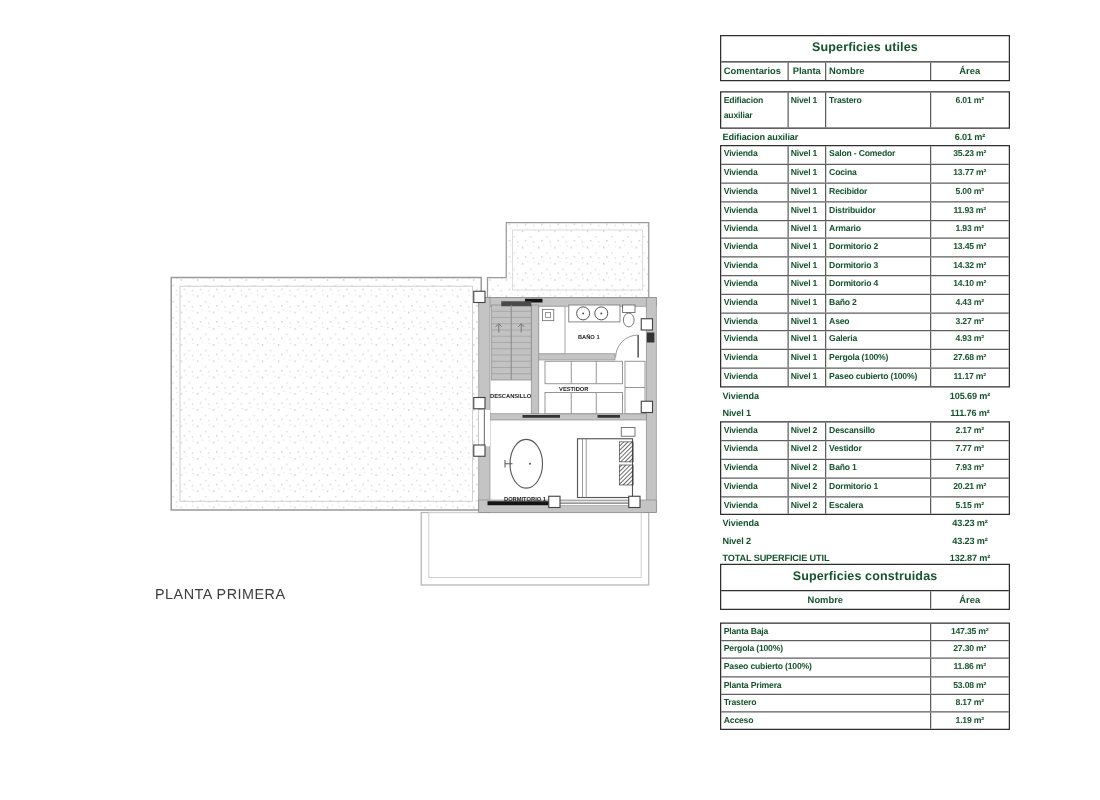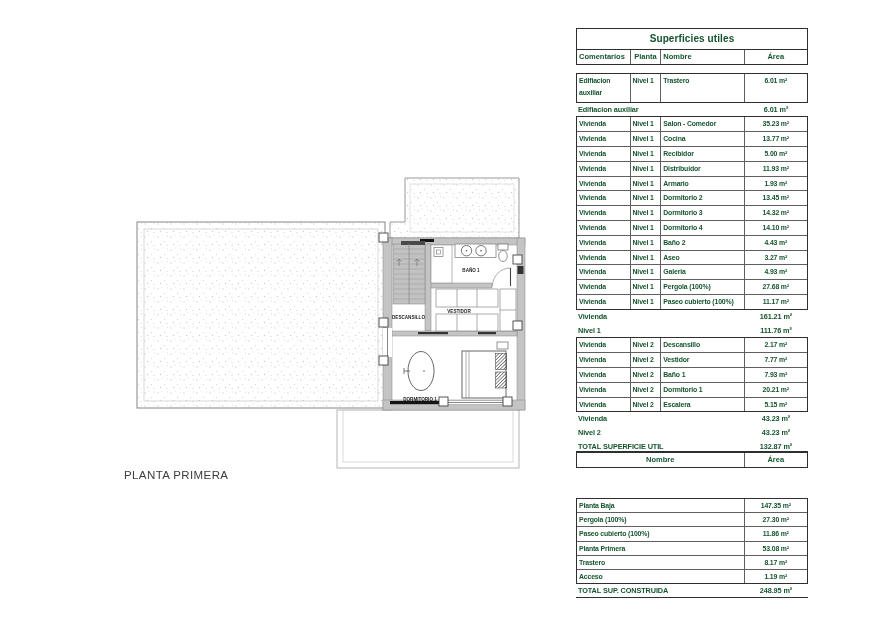--- a/index.html
+++ b/index.html
@@ -270,21 +270,21 @@
           </div>
           <div class="r">
             <div class="cell cl" style="width: 53px;">Vivienda</div>
             <div class="cell cl" style="width: 31px;">Nivel 1</div>
             <div class="cell cl" style="width: 84px;">Paseo cubierto (100%)</div>
             <div class="cell cc" style="width: 64px;">11.17 m²</div>
           </div>
         </div>
         <div class="sum">
           <div class="sl">Vivienda</div>
-          <div class="v">161.21 m²</div>
+          <div class="v">105.69 m²</div>
         </div>
         <div class="sum">
           <div class="sl">Nivel 1</div>
           <div class="v">111.76 m²</div>
         </div>
         <div class="box">
           <div class="r">
             <div class="cell cl" style="width: 53px;">Vivienda</div>
             <div class="cell cl" style="width: 31px;">Nivel 2</div>
             <div class="cell cl" style="width: 84px;">Descansillo</div>
@@ -325,20 +325,21 @@
         </div>
         <div class="sum final">
           <div class="sl">TOTAL SUPERFICIE UTIL</div>
           <div class="v">132.87 m²</div>
         </div>
       </div>
   </div>
 
   <div class="tbl" id="tbl-constr">
     <div class="hdrbox">
+      <div class="titlerow">Superficies construidas</div>
       <div class="colsrow">
         <div class="cell cc" style="width:168px">Nombre</div>
         <div class="cell cc" style="width:64px">Área</div>
       </div>
     </div>
     <div class="tbody" id="tbl-constr-body">
         <div class="box">
           <div class="r">
             <div class="cell cl" style="width: 168px;">Planta Baja</div>
             <div class="cell cc" style="width: 64px;">147.35 m²</div>
@@ -357,20 +358,16 @@
           </div>
           <div class="r">
             <div class="cell cl" style="width: 168px;">Trastero</div>
             <div class="cell cc" style="width: 64px;">8.17 m²</div>
           </div>
           <div class="r">
             <div class="cell cl" style="width: 168px;">Acceso</div>
             <div class="cell cc" style="width: 64px;">1.19 m²</div>
           </div>
         </div>
-        <div class="sum final">
-          <div class="sl">TOTAL SUP. CONSTRUIDA</div>
-          <div class="v">248.95 m²</div>
-        </div>
       </div>
   </div>
 
 </div>
 
 </body></html>

